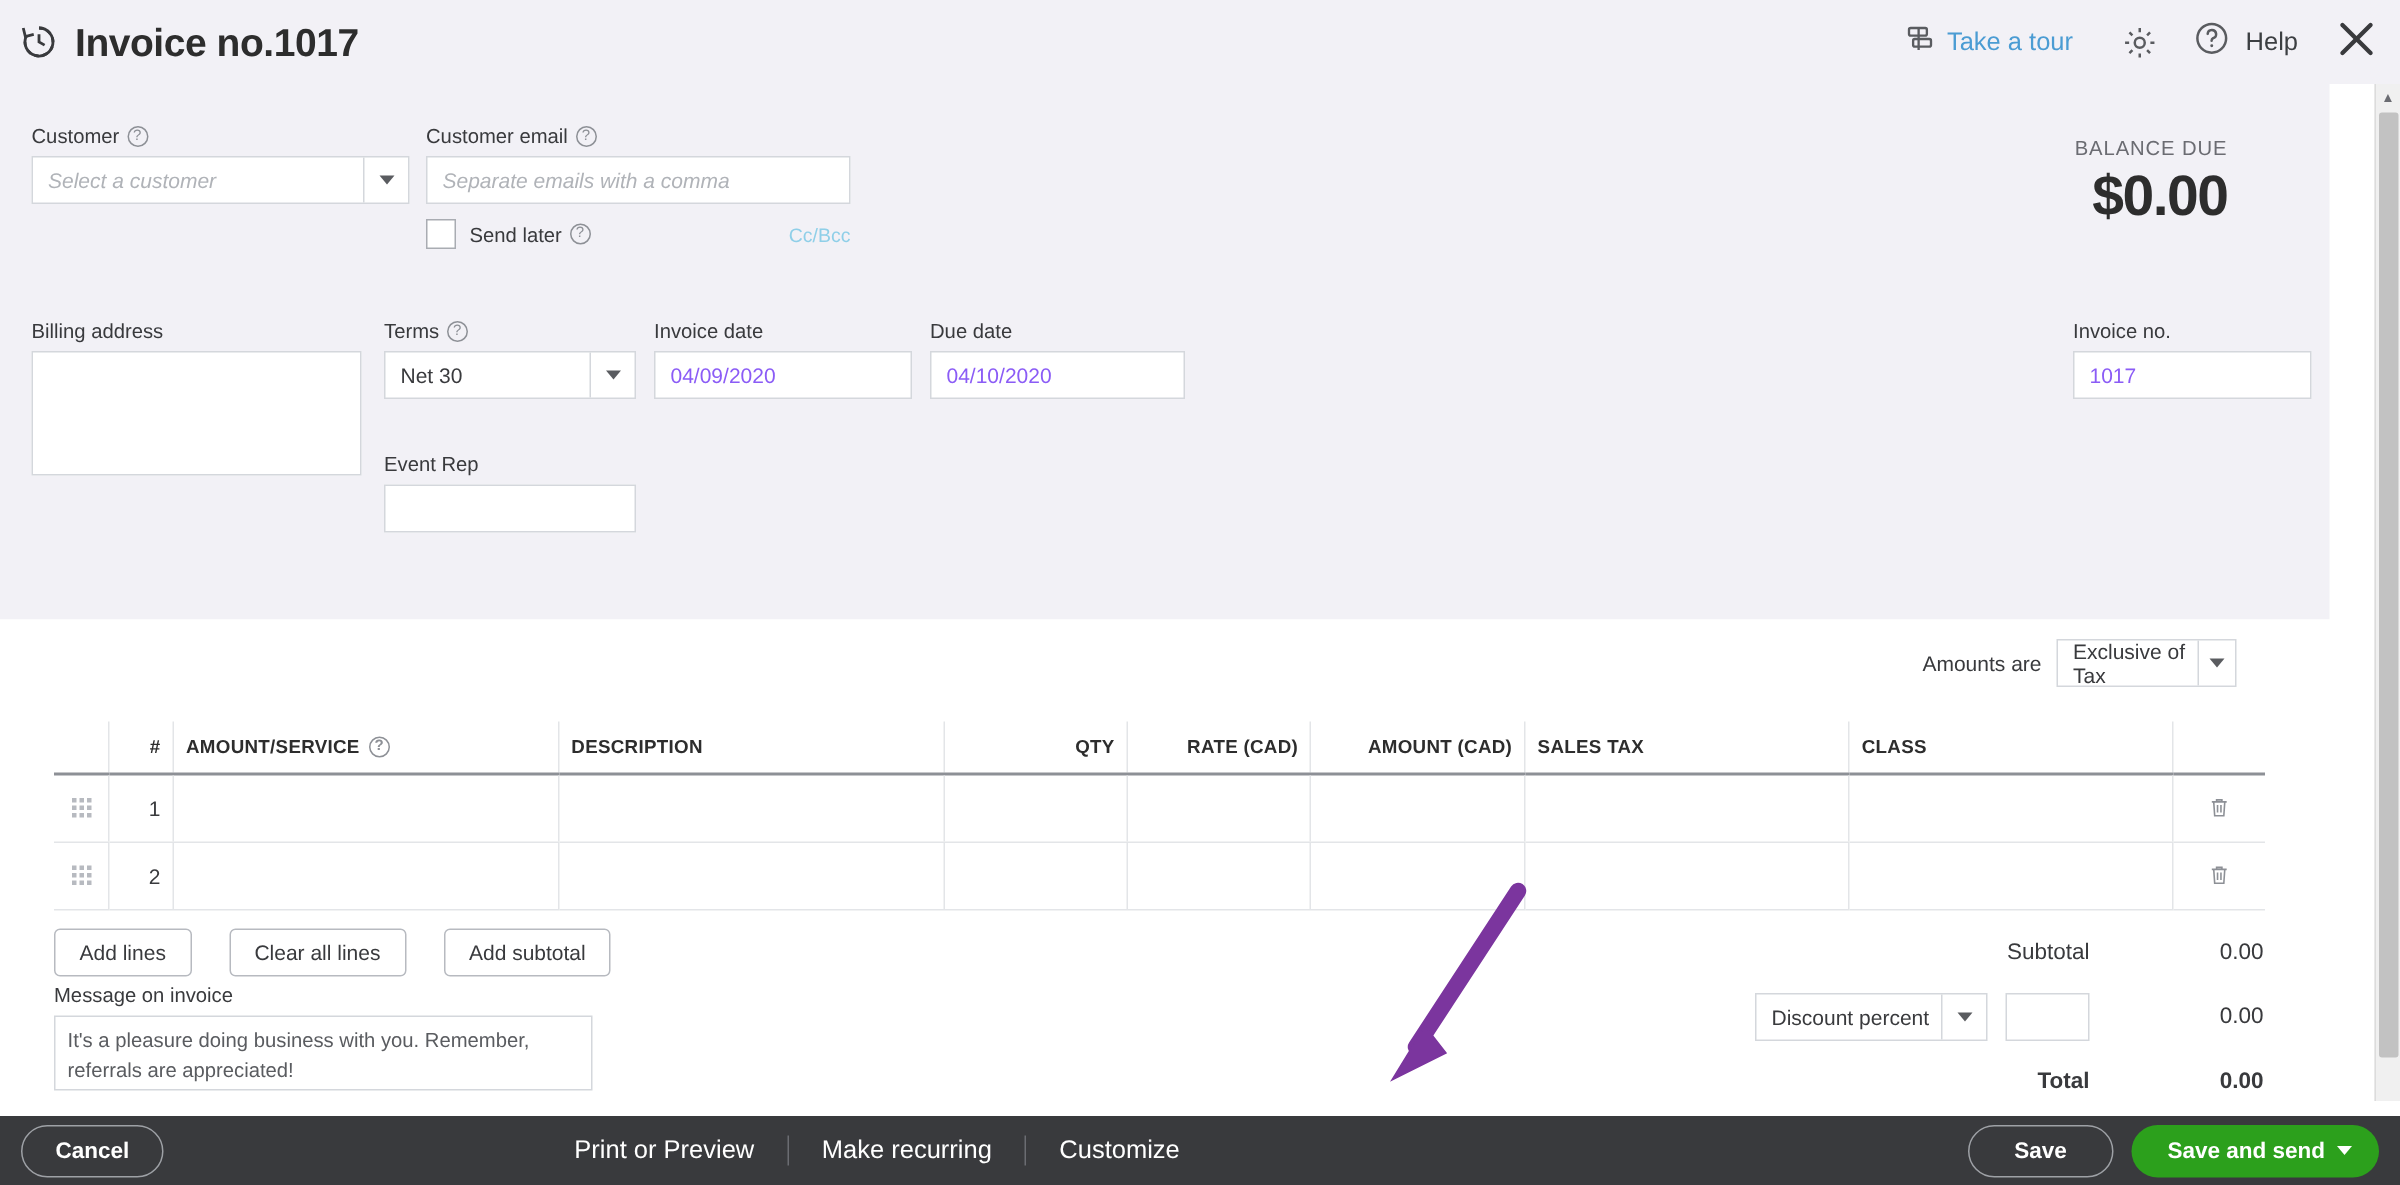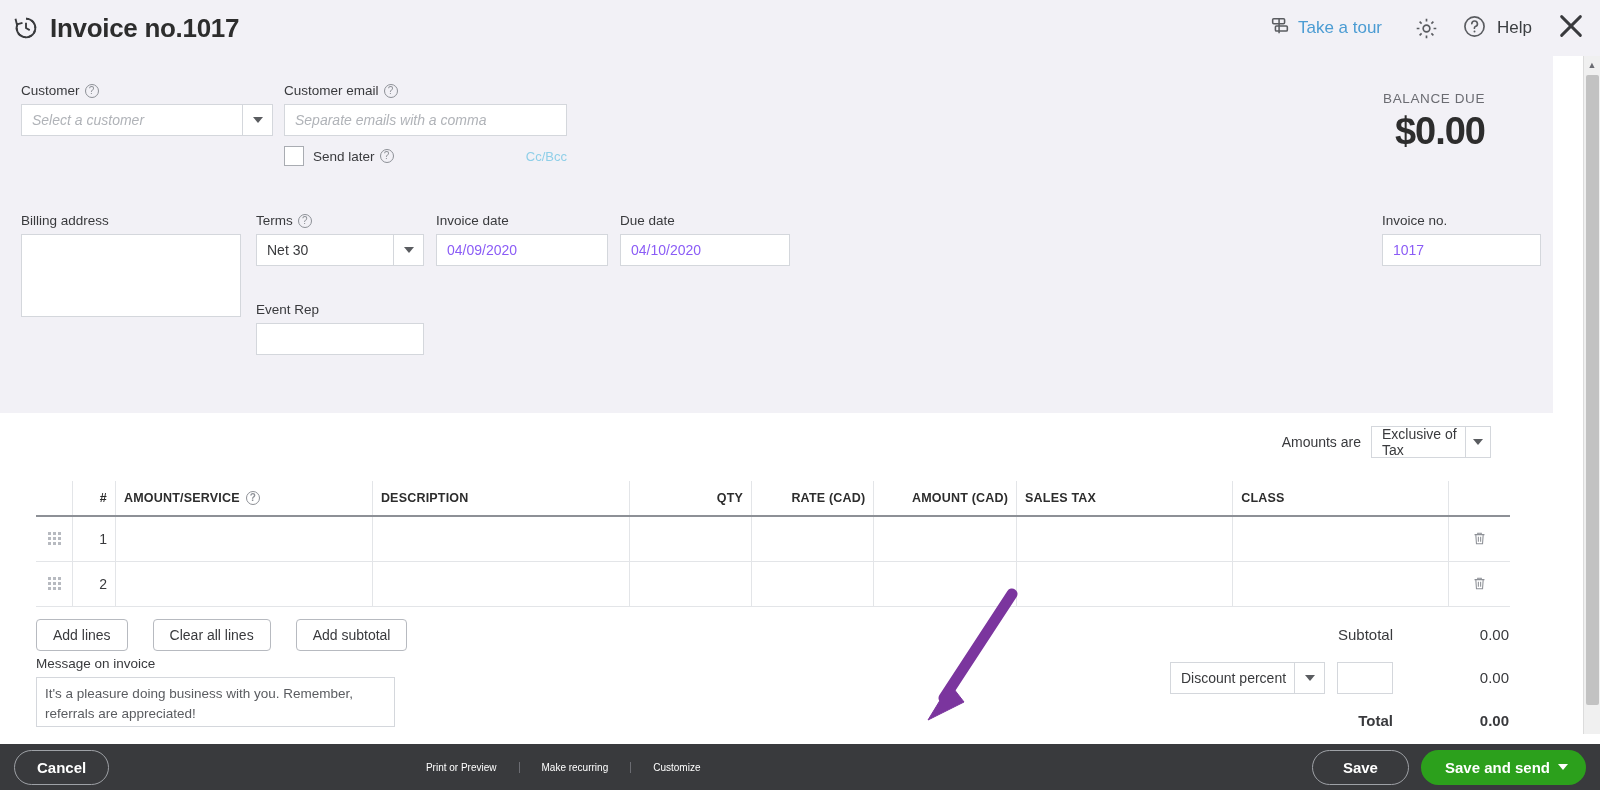--- a/index.html
+++ b/index.html
@@ -151,21 +151,21 @@
   .bottombar {
     position: absolute; left: 0; bottom: 0; width: 1600px; height: 46px;
     background: #393a3d; display: flex; align-items: center; padding: 0 14px;
   }
   .btn-cancel {
     border: 1px solid #9ea1a6; border-radius: 20px; background: transparent;
     color: #fff; font-size: 15px; font-weight: bold; padding: 8px 22px; cursor: pointer;
     font-family: "Liberation Sans", sans-serif;
   }
   .bottom-center { margin: 0 auto; display: flex; align-items: center; }
-  .bl { color: #fff; font-size: 10px; padding: 0 22px; cursor: pointer; }
+  .bl { color: #fff; font-size: 17px; padding: 0 22px; cursor: pointer; }
   .bl + .bl { border-left: 1px solid #6b6c72; }
   .bottom-right { margin-left: auto; display: flex; align-items: center; gap: 12px; }
   .btn-save {
     border: 1px solid #9ea1a6; border-radius: 20px; background: transparent;
     color: #fff; font-size: 15px; font-weight: bold; padding: 8px 30px; cursor: pointer;
     font-family: "Liberation Sans", sans-serif;
   }
   .btn-send {
     border: none; border-radius: 20px; background: #2ca01c;
     color: #fff; font-size: 15px; font-weight: bold; padding: 9px 18px 9px 24px;

